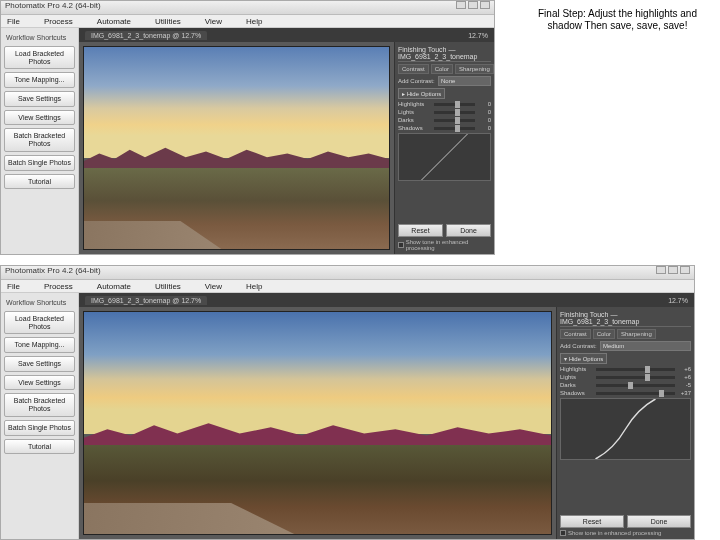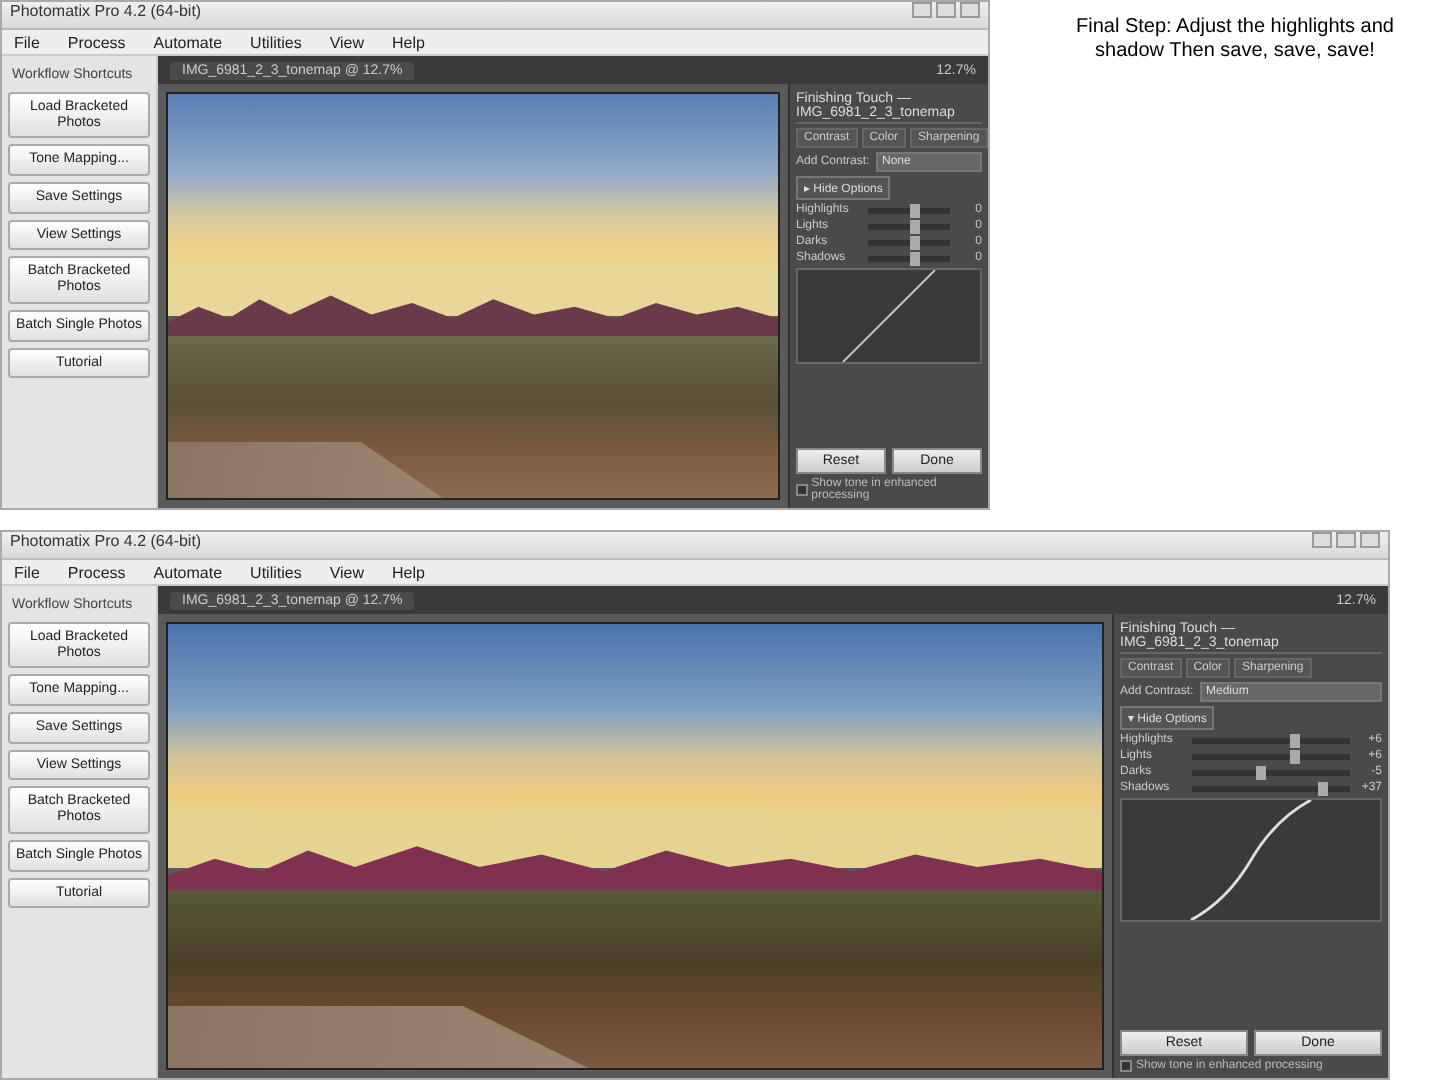--- a/index.html
+++ b/index.html
@@ -4,21 +4,21 @@
 <style>
   * { box-sizing: border-box; margin: 0; padding: 0; }
   body { width: 720px; height: 540px; background: #fff; font-family: Arial, sans-serif; font-size: 9px; position: relative; }
   .annotation { position: absolute; top: 8px; left: 525px; width: 185px; font-size: 10px; text-align: center; line-height: 1.2; }
   .app-window { position: absolute; border: 1px solid #aaa; background: #e8e8e8; }
   .window-1 { top: 0; left: 0; width: 495px; height: 255px; }
   .window-2 { top: 265px; left: 0; width: 695px; height: 275px; }
   .titlebar { height: 14px; background: linear-gradient(#f0f0f0,#d8d8d8); border-bottom: 1px solid #bbb; display:flex; align-items:flex-start; padding:0 4px; font-size:8px; color:#333; }
   .titlebar .winbtns { margin-left:auto; display:flex; gap:2px; }
   .winbtn { width:10px; height:8px; background:#ddd; border:1px solid #999; }
-  .menubar { height: 13px; background:#eee; border-bottom:1px solid #ccc; display:flex; gap:14px; padding:0 6px; align-items:center; font-size:8px; color:#222; }
+  .menubar { height: 13px; background:#eee; border-bottom:1px solid #ccc; display:flex; gap:24px; padding:0 6px; align-items:center; font-size:8px; color:#222; }
   .app-body { display:flex; height: calc(100% - 27px); }
   .sidebar { width: 78px; background:#e4e4e4; border-right:1px solid #ccc; padding:4px 3px; display:flex; flex-direction:column; gap:3px; }
   .side-label { font-size:7px; color:#444; padding:2px 2px; }
   .side-btn { background:linear-gradient(#fff,#e0e0e0); border:1px solid #aaa; border-radius:2px; font-size:7px; padding:3px 2px; text-align:center; color:#222; cursor:pointer; line-height:1.1; }
   .main-area { flex:1; display:flex; flex-direction:column; background:#5a5a5a; }
   .image-tab { height:14px; background:#3a3a3a; color:#ccc; font-size:7px; display:flex; align-items:center; padding:0 6px; }
   .image-tab .tab { background:#4a4a4a; padding:1px 6px; border-radius:2px 2px 0 0; }
   .image-tab .zoom { margin-left:auto; }
   .canvas-wrap { flex:1; display:flex; }
   .canvas { flex:1; position:relative; overflow:hidden; }

